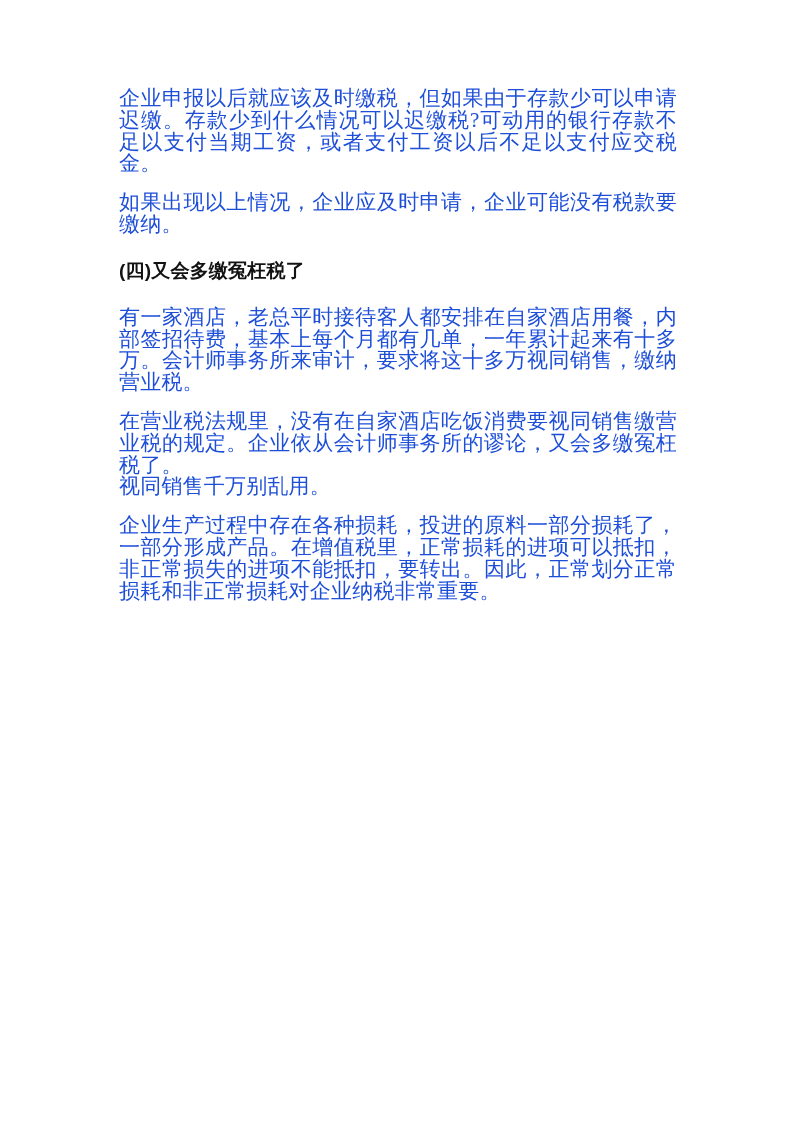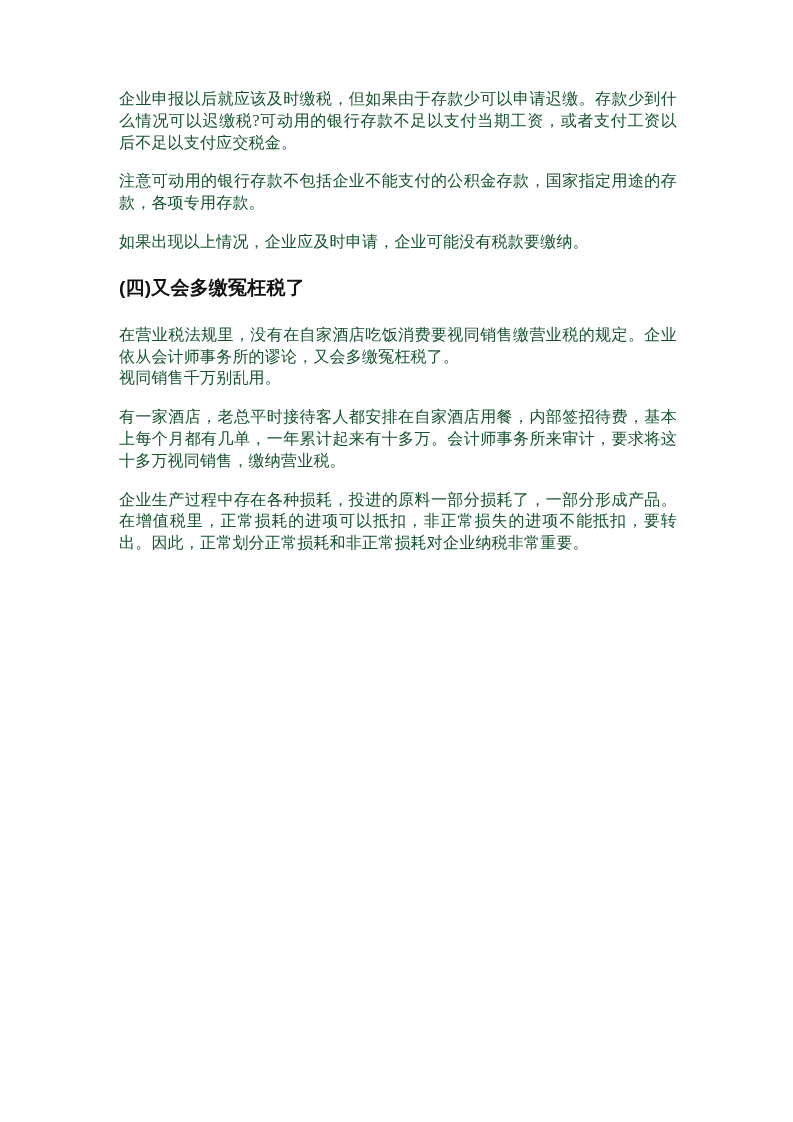--- a/index.html
+++ b/index.html
@@ -15,23 +15,23 @@
     background: #ffffff;
     overflow: hidden;
     box-sizing: border-box;
     padding: 88px 116px 40px 119px;
   }
   .content {
     width: 558px;
   }
   .para {
     font-family: "Liberation Serif", "DejaVu Serif", serif;
-    font-size: 16px;
+    font-size: 21px;
     line-height: 21.8px;
-    color: #14532d;
+    color: #1d4ed8;
     margin: 0 0 17px 0;
     text-align: justify;
     white-space: pre-line;
     letter-spacing: 0.2px;
   }
   .heading {
     font-family: "Liberation Sans", "DejaVu Sans", sans-serif;
     font-size: 19px;
     font-weight: 700;
     color: #121212;
@@ -39,24 +39,23 @@
     line-height: 24px;
     letter-spacing: 0.2px;
   }
 </style>
 </head>
 <body>
 
 <div class="page">
   <div class="content">
     <p class="para">企业申报以后就应该及时缴税，但如果由于存款少可以申请迟缴。存款少到什么情况可以迟缴税?可动用的银行存款不足以支付当期工资，或者支付工资以后不足以支付应交税金。</p>
-    <p class="para">注意可动用的银行存款不包括企业不能支付的公积金存款，国家指定用途的存款，各项专用存款。</p>
     <p class="para">如果出现以上情况，企业应及时申请，企业可能没有税款要缴纳。</p>
 
 
     <h2 class="heading">(四)又会多缴冤枉税了</h2>
+    <p class="para">有一家酒店，老总平时接待客人都安排在自家酒店用餐，内部签招待费，基本上每个月都有几单，一年累计起来有十多万。会计师事务所来审计，要求将这十多万视同销售，缴纳营业税。</p>
     <p class="para">在营业税法规里，没有在自家酒店吃饭消费要视同销售缴营业税的规定。企业依从会计师事务所的谬论，又会多缴冤枉税了。
 视同销售千万别乱用。</p>
-    <p class="para">有一家酒店，老总平时接待客人都安排在自家酒店用餐，内部签招待费，基本上每个月都有几单，一年累计起来有十多万。会计师事务所来审计，要求将这十多万视同销售，缴纳营业税。</p>
 
     <p class="para">企业生产过程中存在各种损耗，投进的原料一部分损耗了，一部分形成产品。在增值税里，正常损耗的进项可以抵扣，非正常损失的进项不能抵扣，要转出。因此，正常划分正常损耗和非正常损耗对企业纳税非常重要。</p>
   </div>
 </div>
 
 </body></html>

